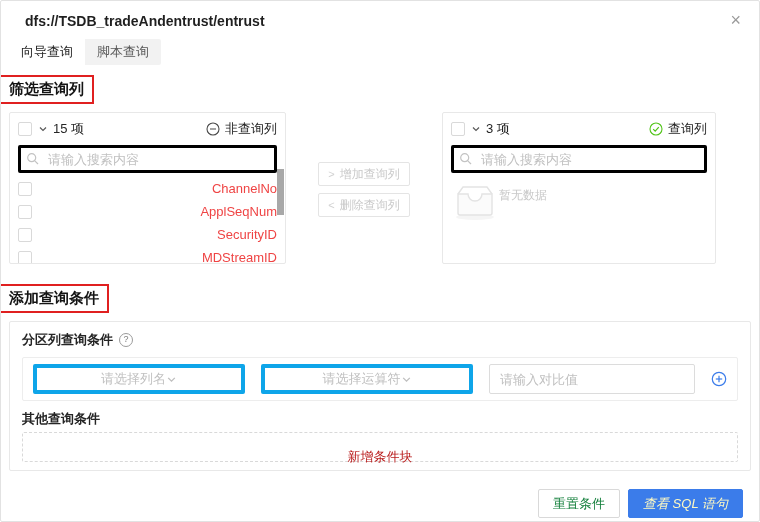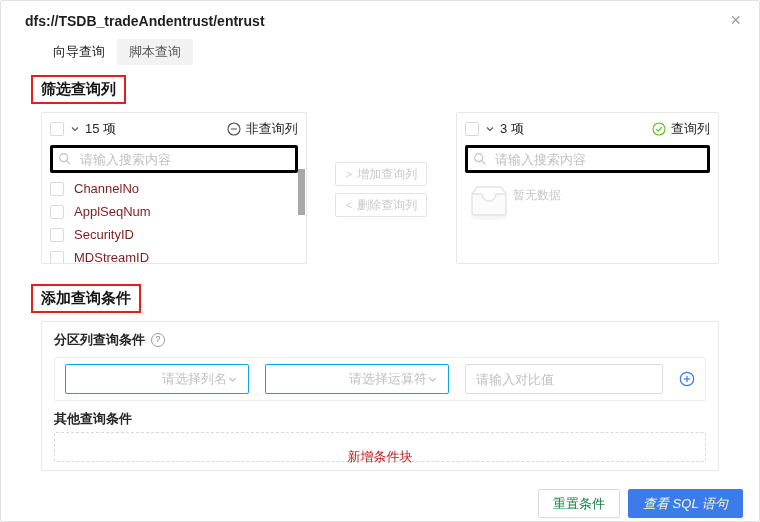--- a/index.html
+++ b/index.html
@@ -1,21 +1,21 @@
 <!DOCTYPE html>
 <html><head>
 <meta charset="utf-8">
 <style>
   html,body{margin:0;padding:0;background:#fff;}
   body{width:760px;height:522px;font-family:"Liberation Sans","DejaVu Sans",sans-serif;}
   .dialog{box-sizing:border-box;width:760px;height:522px;background:#fff;border:1px solid #e2e2e2;border-radius:2px;position:relative;overflow:hidden;}
   .d-header{display:flex;justify-content:space-between;align-items:flex-start;padding:12px 18px 0 24px;}
   .d-title{font-size:14px;font-weight:700;color:#1f1f1f;}
   .close{font-size:18px;color:#9b9b9b;line-height:14px;cursor:pointer;}
-  .content{padding:0 40px;}
+  .content{padding:0 8px;}
   .tabbar{display:inline-flex;background:#f2f2f2;margin-top:10px;border-radius:2px;}
   .tab{padding:5px 12px;font-size:13px;color:#595959;cursor:pointer;line-height:16px;}
   .tab.active{background:#fff;color:#262626;}
   .sec-title{display:inline-block;border:2px solid #e02020;padding:2px 8px 3px;margin:10px 0 0 -10px;font-size:15px;font-weight:700;color:#141414;line-height:20px;}
   .sec-title.second{margin-top:20px;}
   .transfer{display:flex;margin-top:8px;}
   .panel{box-sizing:border-box;border:1px solid #e8e8e8;border-radius:2px;height:152px;padding:6px 8px;position:relative;overflow:hidden;background:#fff;}
   .panel.pleft{width:277px;}
   .panel.pright{width:274px;}
   .mid{width:156px;box-sizing:border-box;display:flex;flex-direction:column;align-items:center;gap:7px;padding-top:50px;}
@@ -24,29 +24,29 @@
   .phead{display:flex;align-items:center;height:20px;font-size:13px;color:#262626;}
   .cb{box-sizing:border-box;width:14px;height:14px;border:1px solid #d9d9d9;border-radius:2px;background:#fff;flex:none;cursor:pointer;}
   .caret{margin:0 5px 0 6px;display:flex;cursor:pointer;}
   .spacer{flex:1;}
   .ptype{display:flex;align-items:center;gap:5px;font-size:13px;color:#262626;}
   .searchbox{position:relative;margin-top:6px;}
   .searchbox input{box-sizing:border-box;width:100%;height:28px;border:3px solid #000000;border-radius:2px;padding:0 8px 0 27px;font-size:13px;color:#262626;outline:none;background:#fff;}
   .searchbox input::placeholder{color:#c0c0c0;}
   .sicon{position:absolute;left:8px;top:7px;display:flex;}
   .plist{margin-top:4px;}
-  .pitem{display:flex;align-items:center;gap:10px;height:23px;font-size:13px;color:#7f1d1d;}
+  .pitem{display:flex;align-items:center;gap:20px;height:23px;font-size:13px;color:#ef4444;justify-content:space-between;}
   .scroll-thumb{position:absolute;right:1px;top:56px;width:7px;height:46px;background:#a8a8a8;cursor:pointer;}
   .empty{display:flex;flex-direction:row;align-items:flex-start;margin-top:10px;}
   .etext{font-size:12px;color:#c8c8c8;margin-top:4px;}
   .cond-panel{box-sizing:border-box;border:1px solid #e8e8e8;border-radius:2px;margin-top:8px;padding:10px 12px 8px;background:#fff;}
   .cond-title{display:flex;align-items:center;gap:6px;font-size:13px;font-weight:700;color:#262626;line-height:15px;}
   .help{box-sizing:border-box;width:14px;height:14px;border:1px solid #9b9b9b;border-radius:50%;color:#7d7d7d;font-size:9px;display:flex;align-items:center;justify-content:center;font-weight:400;cursor:pointer;}
   .cond-row-panel{box-sizing:border-box;border:1px solid #ededed;border-radius:2px;margin-top:10px;padding:6px 10px;display:flex;align-items:center;gap:16px;}
-  .fselect{box-sizing:border-box;flex:1;height:30px;border:1px solid #0ea5e9;border-radius:2px;display:flex;align-items:center;justify-content:flex-end;padding:0 10px;background:#fff;cursor:pointer;}
+  .fselect{box-sizing:border-box;flex:1;height:30px;border:4px solid #0ea5e9;border-radius:2px;display:flex;align-items:center;justify-content:center;padding:0 10px;background:#fff;cursor:pointer;}
   .fselect .ph{font-size:13px;color:#c0c0c0;}
   .finput{box-sizing:border-box;flex:1;height:30px;border:1px solid #dcdcdc;border-radius:2px;padding:0 10px;font-size:13px;color:#262626;outline:none;background:#fff;}
   .finput::placeholder{color:#c0c0c0;}
   .plusbtn{flex:none;display:flex;cursor:pointer;}
   .other-title{font-size:13px;font-weight:700;color:#262626;margin-top:10px;line-height:15px;}
   .add-block{box-sizing:border-box;border:1px dashed #d9d9d9;border-radius:2px;margin-top:6px;height:30px;display:flex;align-items:center;justify-content:center;gap:20px;font-size:13px;color:#b91c1c;cursor:pointer;background:#fff;flex-direction:column;}
   .footer{display:flex;justify-content:flex-end;gap:8px;padding:18px 16px 0 0;}
   .btn{box-sizing:border-box;height:29px;border-radius:2px;font-size:13px;display:flex;align-items:center;justify-content:center;padding:0 14px;cursor:pointer;border:1px solid #d9d9d9;background:#fff;color:#15803d;}
   .btn.primary{background:#3b7cea;border-color:#3b7cea;color:#fef9c3;font-style:italic;}
 </style>

